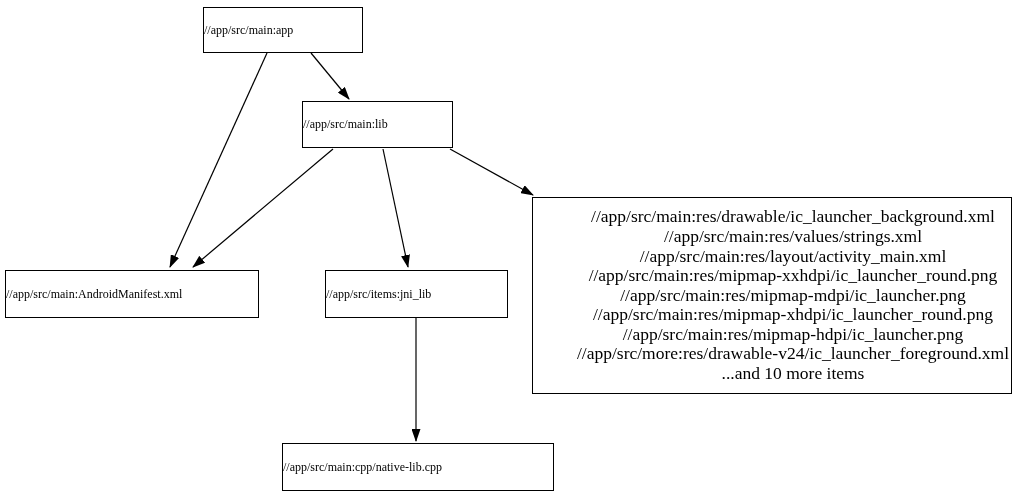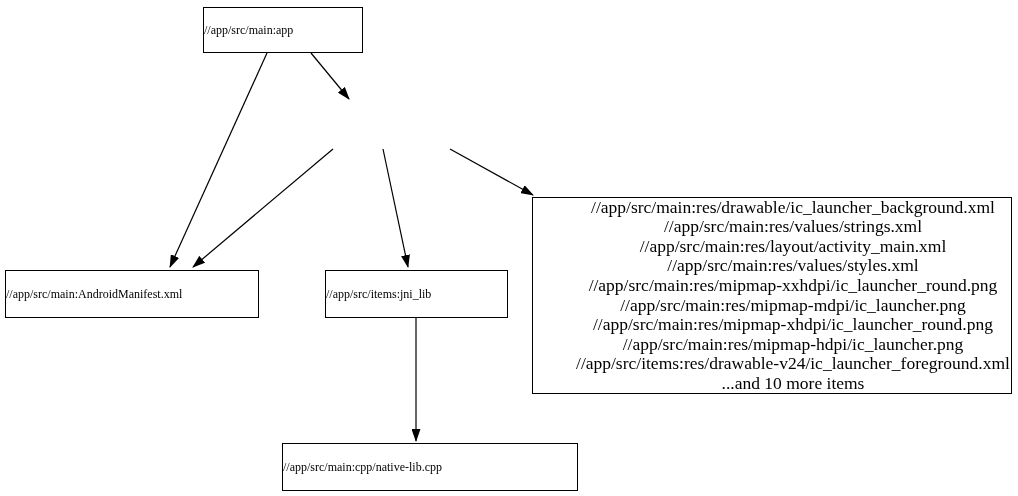--- a/index.html
+++ b/index.html
@@ -45,21 +45,21 @@
     font-size: 17.5px;
     line-height: 19.6px;
     padding-left: 42px;
   }
   
   .n-app      { left: 203px; top: 7px;   width: 160px; height: 46px; }
   .n-lib      { left: 302px; top: 101px; width: 151px; height: 47px; }
   .n-manifest { left: 5px;   top: 270px; width: 254px; height: 48px; }
   .n-jni      { left: 325px; top: 270px; width: 183px; height: 48px; }
   .n-res      { left: 532px; top: 197px; width: 480px; height: 197px; }
-  .n-cpp      { left: 282px; top: 443px; width: 296px; height: 48px; }
+  .n-cpp      { left: 282px; top: 443px; width: 272px; height: 48px; }
 </style>
 </head>
 <body>
 
 <div class="canvas">
 
   <svg class="edges" viewBox="0 0 1018 496" xmlns="http://www.w3.org/2000/svg">
     <defs>
       <marker id="arrow" viewBox="0 0 13 9" markerWidth="13" markerHeight="9" refX="12" refY="4.5" orient="auto" markerUnits="userSpaceOnUse">
         <path d="M0,0 L13,4.5 L0,9 z" fill="#000000"></path>
@@ -70,39 +70,41 @@
     <line x1="333" y1="149" x2="193" y2="267" marker-end="url(#arrow)"></line>
     <line x1="383" y1="149" x2="408" y2="267" marker-end="url(#arrow)"></line>
     <line x1="450" y1="149" x2="533" y2="195" marker-end="url(#arrow)"></line>
     <line x1="416" y1="318" x2="416" y2="441" marker-end="url(#arrow)"></line>
   </svg>
 
   <div class="node n-app">
     <span>//app/src/main:app</span>
   </div>
 
+  <div class="node n-lib">
+    <span>//app/src/main:lib</span>
+  </div>
 
   <div class="node n-manifest">
     <span>//app/src/main:AndroidManifest.xml</span>
   </div>
 
   <div class="node n-jni">
     <span>//app/src/items:jni_lib</span>
   </div>
 
   <div class="node multi n-res">
     <div>//app/src/main:res/drawable/ic_launcher_background.xml</div>
     <div>//app/src/main:res/values/strings.xml</div>
     <div>//app/src/main:res/layout/activity_main.xml</div>
-    <div>//app/src/main:res/values/styles.xml</div>
     <div>//app/src/main:res/mipmap-xxhdpi/ic_launcher_round.png</div>
     <div>//app/src/main:res/mipmap-mdpi/ic_launcher.png</div>
     <div>//app/src/main:res/mipmap-xhdpi/ic_launcher_round.png</div>
     <div>//app/src/main:res/mipmap-hdpi/ic_launcher.png</div>
-    <div>//app/src/items:res/drawable-v24/ic_launcher_foreground.xml</div>
+    <div>//app/src/more:res/drawable-v24/ic_launcher_foreground.xml</div>
     <div>...and 10 more items</div>
   </div>
 
   <div class="node n-cpp">
     <span>//app/src/main:cpp/native-lib.cpp</span>
   </div>
 
 </div>
 
 </body></html>

